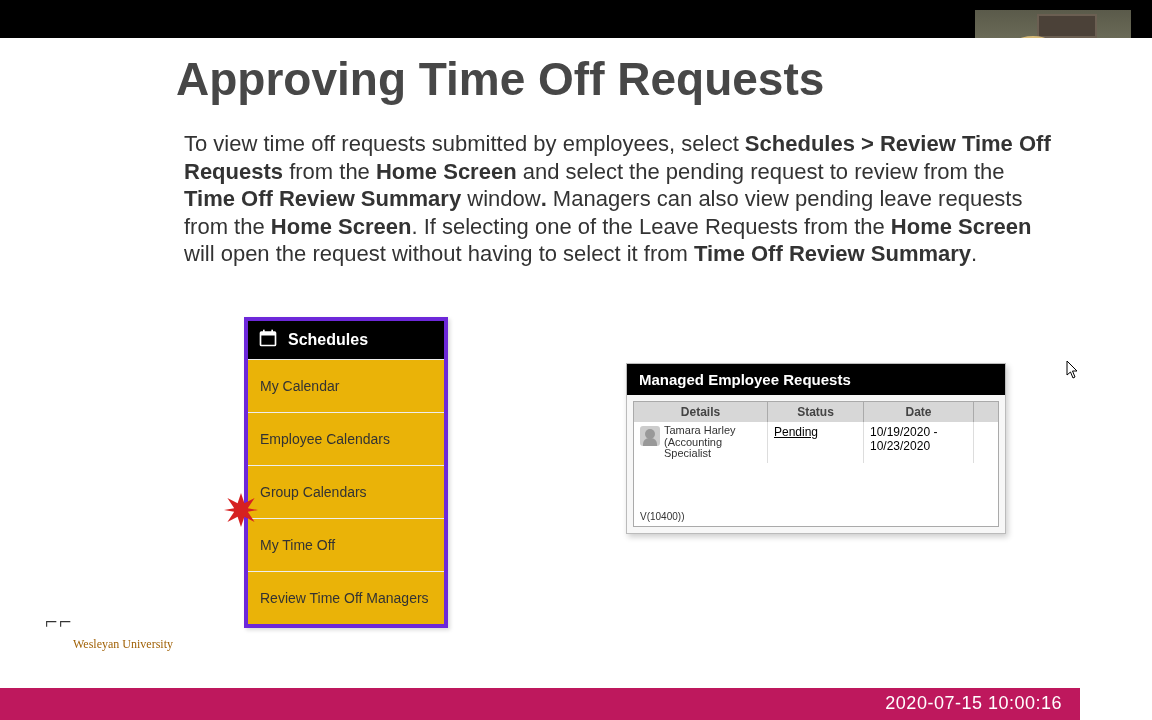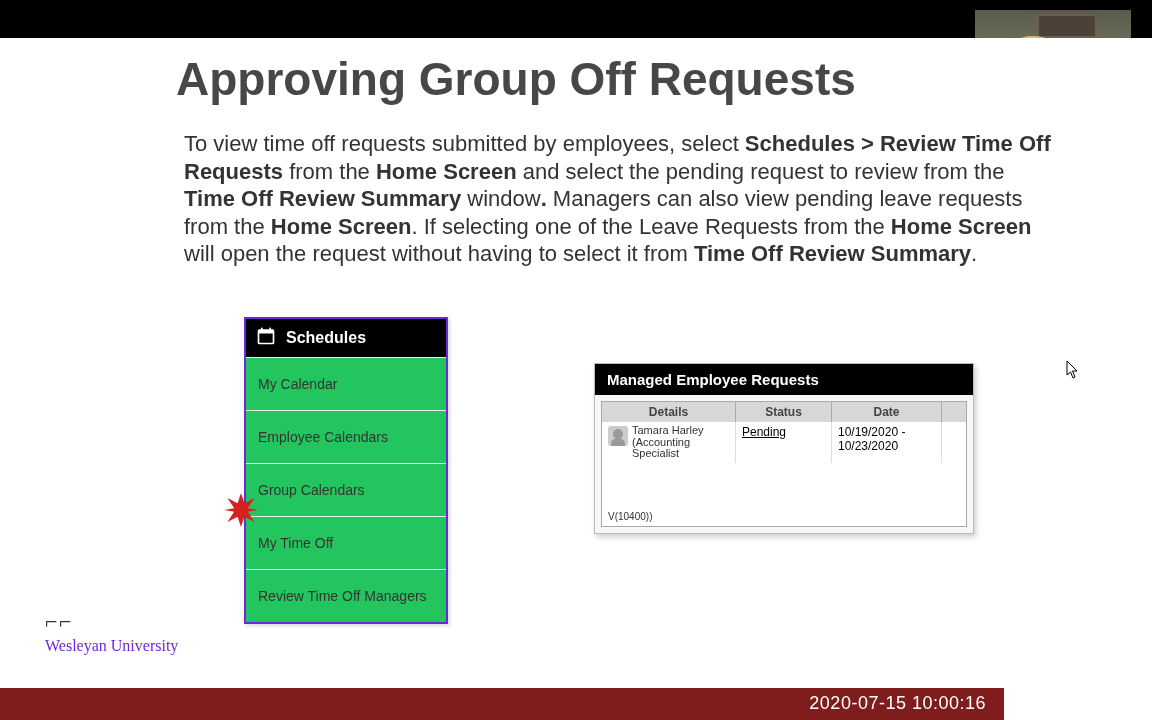--- a/index.html
+++ b/index.html
@@ -1,43 +1,43 @@
 <!DOCTYPE html>
 <html><head>
 <meta charset="utf-8">
 <style>
   * { box-sizing: border-box; margin: 0; padding: 0; }
   html, body { width: 1152px; height: 720px; font-family: "Segoe UI", Arial, sans-serif; background: #fff; overflow: hidden; }
   .topbar { position: absolute; top: 0; left: 0; width: 1152px; height: 38px; background: #000; }
-  .bottombar { position: absolute; bottom: 0; left: 0; width: 1004px; height: 32px; background: #7f1d1d; color: #fff; }
+  .bottombar { position: absolute; bottom: 0; left: 0; width: 1080px; height: 32px; background: #be185d; color: #fff; }
   .timestamp { position: absolute; right: 18px; bottom: 6px; font-size: 18px; font-family: Arial, sans-serif; color: #fff; letter-spacing: 0.5px; }
   .webcam { position: absolute; top: 10px; left: 975px; width: 156px; height: 87px; background: #333; }
   .webcam .frame { position: absolute; top: 4px; left: 62px; width: 60px; height: 24px; background: #4b4138; border: 2px solid #6b5f52; }
   .webcam .face { position: absolute; left: 38px; top: 34px; width: 38px; height: 38px; border-radius: 50%; background: #e8c6a9; }
   .webcam .hair { position: absolute; left: 30px; top: 26px; width: 56px; height: 38px; border-radius: 50% 50% 40% 40%; background: #d8bb78; }
   .webcam .shirt { position: absolute; left: 22px; top: 68px; width: 70px; height: 22px; background: #914b37; border-radius: 30% 30% 0 0; }
   .webcam .bg { position: absolute; inset: 0; background: linear-gradient(#5a5a4a, #6e6e5a 40%, #8c8c76); }
   .webcam .bg, .webcam .frame, .webcam .hair, .webcam .face, .webcam .shirt { pointer-events: none; }
 
   .slide { position: absolute; top: 38px; left: 0; width: 1152px; height: 650px; background: #fff; }
   .title { position: absolute; left: 176px; top: 14px; font-size: 46px; font-weight: 700; color: #474747; }
   .body { position: absolute; left: 184px; top: 92px; width: 870px; font-size: 22px; line-height: 1.25; color: #333; }
   .body b { font-weight: 700; }
 
   
-  .sched { position: absolute; left: 244px; top: 279px; width: 204px; border: 2px solid #6d28d9; box-shadow: 2px 2px 4px rgba(0,0,0,0.15); background: #22c55e; }
+  .sched { position: absolute; left: 244px; top: 279px; width: 204px; border: 4px solid #6d28d9; box-shadow: 2px 2px 4px rgba(0,0,0,0.15); background: #eab308; }
   .sched-head { background: #000; color: #fff; height: 38px; display: flex; align-items: center; padding-left: 10px; gap: 10px; font-weight: 700; font-size: 16px; }
   .sched-head svg { width: 20px; height: 20px; }
   .sched-item { padding: 18px 12px; font-size: 14px; color: #333; border-top: 1px solid #eee; cursor: pointer; }
   .sched-item:first-of-type { border-top: none; }
 
   .starburst { position: absolute; left: 224px; top: 455px; width: 34px; height: 34px; pointer-events: none; }
 
   
-  .mer { position: absolute; left: 594px; top: 325px; width: 380px; border: 1px solid #bbb; box-shadow: 2px 3px 6px rgba(0,0,0,0.2); background: #f7f7f7; }
+  .mer { position: absolute; left: 626px; top: 325px; width: 380px; border: 1px solid #bbb; box-shadow: 2px 3px 6px rgba(0,0,0,0.2); background: #f7f7f7; }
   .mer-head { background: #000; color: #fff; padding: 7px 12px; font-weight: 700; font-size: 15px; }
   .mer-table { margin: 6px; border: 1px solid #aaa; background: #fff; font-size: 12px; }
   .mer-th { display: flex; background: #d7d7d7; text-align: center; }
   .mer-th > div { border-right: 1px solid #aaa; padding: 3px 6px; font-weight: 700; color: #444; }
   .mer-th .c1 { width: 134px; }
   .mer-th .c2 { width: 96px; }
   .mer-th .c3 { width: 110px; }
   .mer-th .c4 { flex: 1; border-right: none; }
   .mer-row { display: flex; }
   .mer-row > div { border-right: 1px solid #ddd; padding: 3px 6px; }
@@ -48,37 +48,37 @@
   .avatar { width: 20px; height: 20px; background: #ccc; border-radius: 3px; flex: none; margin-top: 1px; position: relative; }
   .avatar::before { content: ""; position: absolute; left: 5px; top: 3px; width: 10px; height: 10px; background: #999; border-radius: 50%; }
   .avatar::after { content: ""; position: absolute; left: 3px; top: 12px; width: 14px; height: 8px; background: #999; border-radius: 6px 6px 0 0; }
   .mer-row .emp { font-size: 11px; line-height: 1.05; color: #333; }
   .mer-tail { padding: 0 6px 4px 6px; font-size: 10px; color: #333; margin-top: 48px; }
 
   .cursor { position: absolute; left: 1066px; top: 322px; width: 14px; height: 20px; pointer-events: none; }
 
   .logo { position: absolute; left: 45px; top: 578px; width: 200px; }
   .logo .mark { font-family: serif; font-size: 22px; color: #333; letter-spacing: -2px; line-height: 0.5; }
-  .logo .univ { font-family: "Times New Roman", serif; font-size: 16px; color: #6d28d9; margin-top: 10px; }
+  .logo .univ { font-family: "Times New Roman", serif; font-size: 12px; color: #a16207; margin-top: 10px; margin-left: 28px; }
 </style>
 </head>
 <body>
 
 <div class="topbar"></div>
 
 <div class="webcam">
   <div class="bg"></div>
   <div class="frame"></div>
   <div class="hair"></div>
   <div class="face"></div>
   <div class="shirt"></div>
 </div>
 
 <div class="slide">
-  <div class="title">Approving Group Off Requests</div>
+  <div class="title">Approving Time Off Requests</div>
 
   <div class="body">
     <span>To view time off requests submitted by employees, select </span><b>Schedules &gt; Review Time Off Requests</b><span> from the </span><b>Home Screen</b><span> and select the pending request to review from the </span><b>Time Off Review Summary</b><span> window</span><b>.</b><span> Managers can also view pending leave requests from the </span><b>Home Screen</b><span>.  If selecting one of the Leave Requests from the </span><b>Home Screen</b><span> will open the request without having to select it from </span><b>Time Off Review Summary</b><span>.</span>
   </div>
 
   <div class="sched">
     <div class="sched-head">
       <span>
         <svg viewBox="0 0 24 24" fill="#fff">
             <rect x="3" y="5" width="18" height="16" rx="1" fill="none" stroke="#fff" stroke-width="2"></rect>

